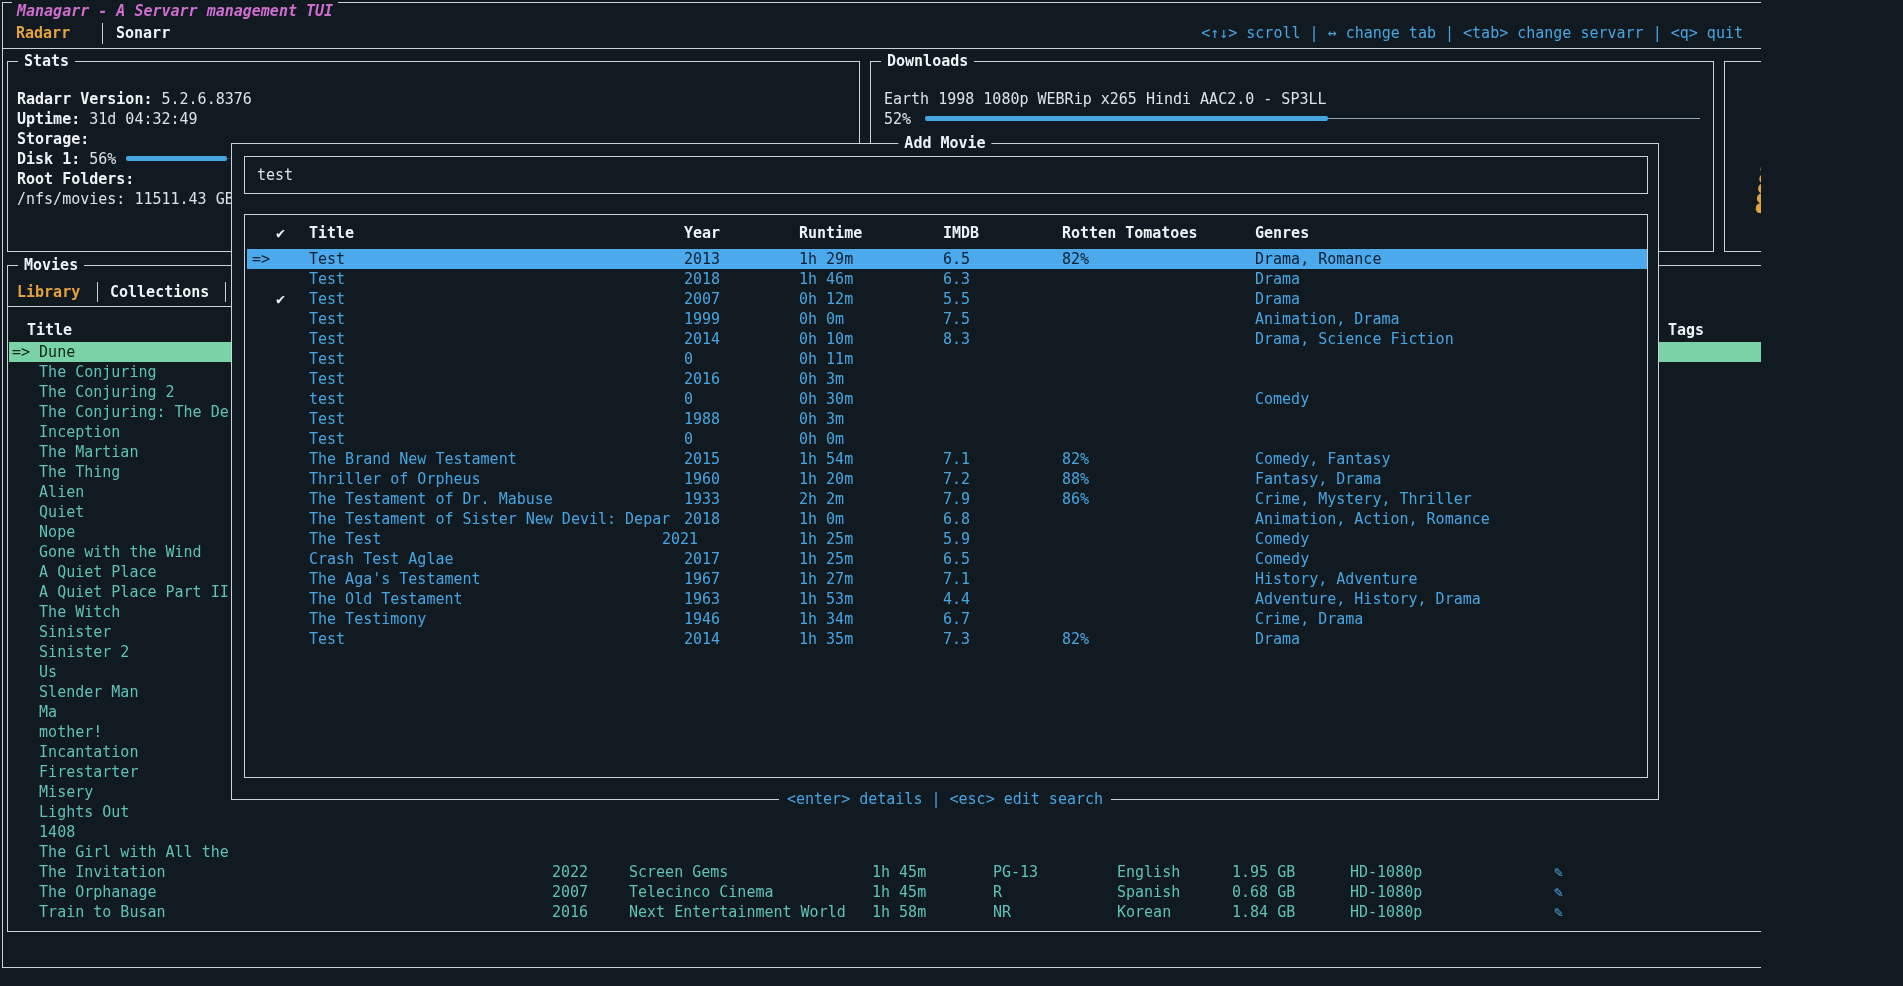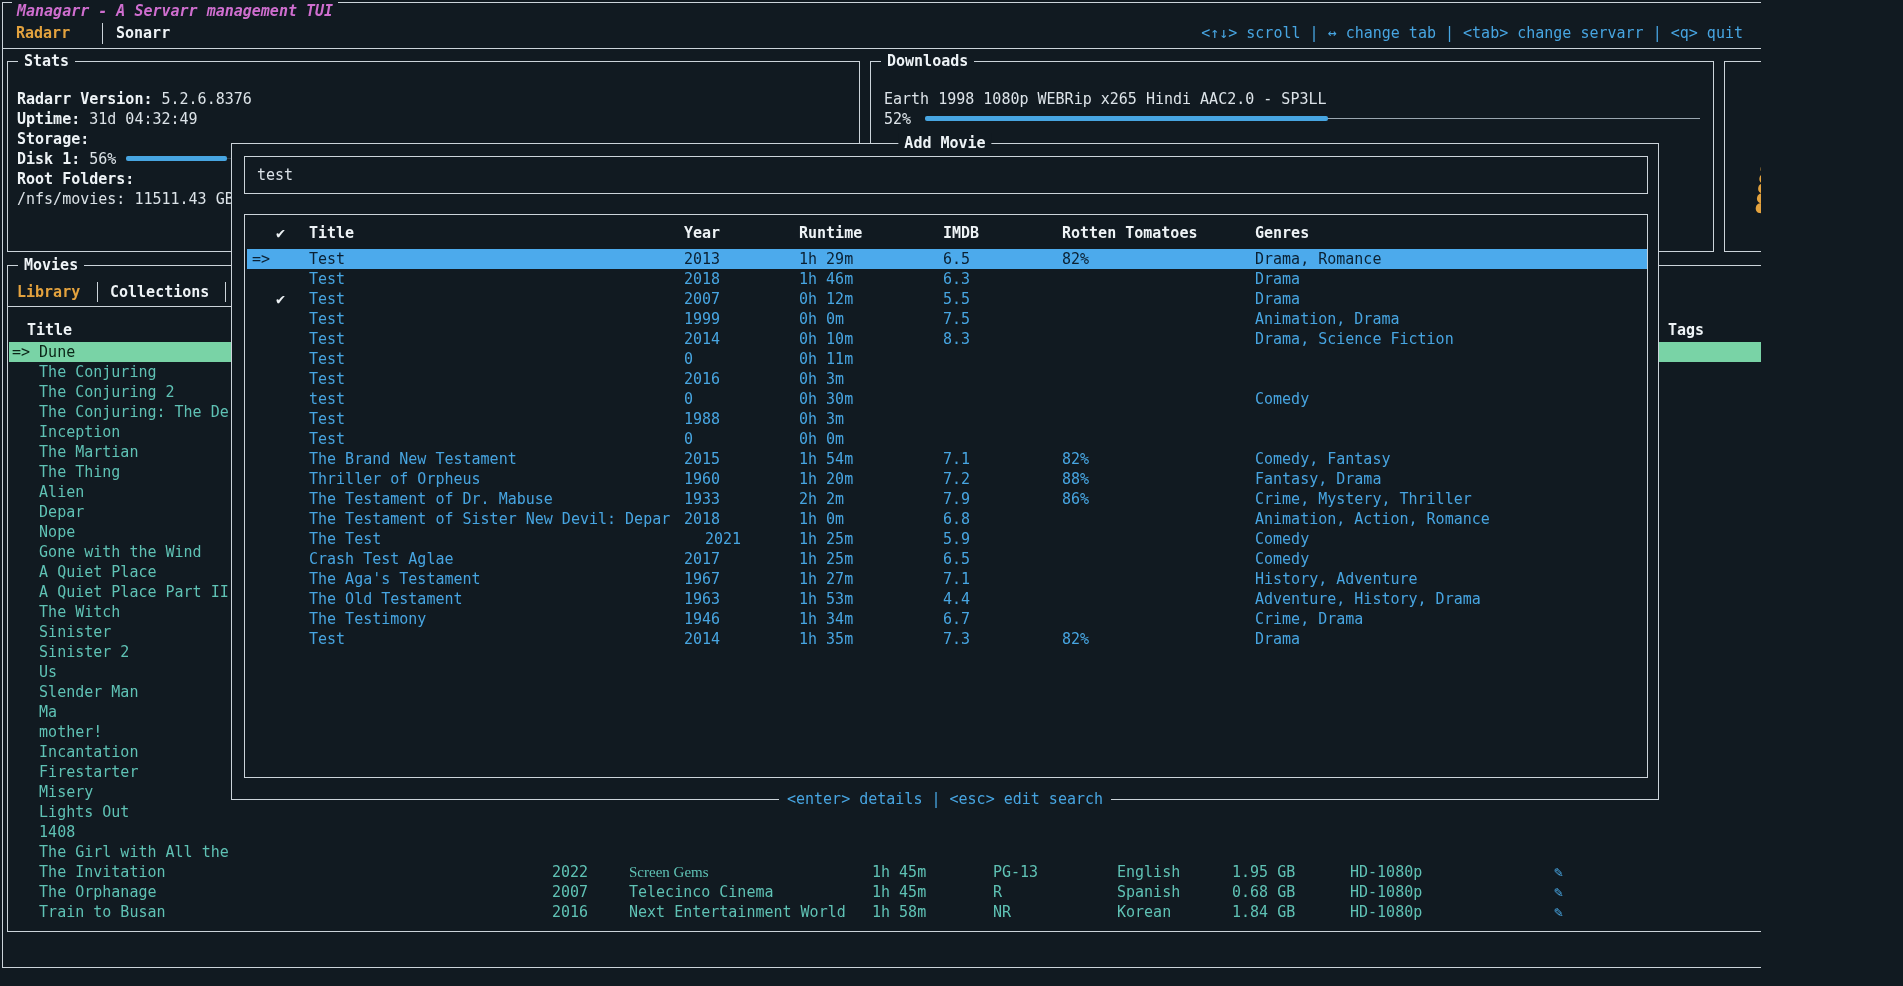--- a/index.html
+++ b/index.html
@@ -117,21 +117,21 @@
 
   <div class="abs" style="left:12px;top:342px;width:216px">
       <div class="mrow msel">=&gt; Dune</div>
       <div class="mrow">   The Conjuring</div>
       <div class="mrow">   The Conjuring 2</div>
       <div class="mrow">   The Conjuring: The De</div>
       <div class="mrow">   Inception</div>
       <div class="mrow">   The Martian</div>
       <div class="mrow">   The Thing</div>
       <div class="mrow">   Alien</div>
-      <div class="mrow">   Depar</div>
+      <div class="mrow">   Quiet</div>
       <div class="mrow">   Nope</div>
       <div class="mrow">   Gone with the Wind</div>
       <div class="mrow">   A Quiet Place</div>
       <div class="mrow">   A Quiet Place Part II</div>
       <div class="mrow">   The Witch</div>
       <div class="mrow">   Sinister</div>
       <div class="mrow">   Sinister 2</div>
       <div class="mrow">   Us</div>
       <div class="mrow">   Slender Man</div>
       <div class="mrow">   Ma</div>
@@ -143,21 +143,21 @@
       <div class="mrow">   1408</div>
       <div class="mrow">   The Girl with All the</div>
       <div class="mrow">   The Invitation</div>
       <div class="mrow">   The Orphanage</div>
       <div class="mrow">   Train to Busan</div>
     </div>
 
   <div class="abs" style="left:8px;top:862px;width:1880px">
       <div class="lrow">
         <span class="cell" style="left: 544px;">2022</span>
-        <span class="cell" style="left: 621px; font-family: Liberation Serif, serif;">Screen Gems</span>
+        <span class="cell" style="left: 621px;">Screen Gems</span>
         <span class="cell" style="left: 864px;">1h 45m</span>
         <span class="cell" style="left: 985px;">PG-13</span>
         <span class="cell" style="left: 1109px;">English</span>
         <span class="cell" style="left: 1224px;">1.95 GB</span>
         <span class="cell" style="left: 1342px;">HD-1080p</span>
         <span class="cell icon-blue" style="left: 1546px;">✎</span>
       </div>
       <div class="lrow">
         <span class="cell" style="left: 544px;">2007</span>
         <span class="cell" style="left: 621px;">Telecinco Cinema</span>
@@ -287,21 +287,21 @@
           </div>
           <div class="amrow">
             <span class="cell" style="left: 62px;">The Testament of Sister New Devil: Depar</span>
             <span class="cell" style="left: 437px;">2018</span>
             <span class="cell" style="left: 552px;">1h 0m</span>
             <span class="cell" style="left: 696px;">6.8</span>
             <span class="cell" style="left: 1008px;">Animation, Action, Romance</span>
           </div>
           <div class="amrow">
             <span class="cell" style="left: 62px;">The Test</span>
-            <span class="cell" style="left: 458px;">2021</span>
+            <span class="cell" style="left: 415px;">2021</span>
             <span class="cell" style="left: 552px;">1h 25m</span>
             <span class="cell" style="left: 696px;">5.9</span>
             <span class="cell" style="left: 1008px;">Comedy</span>
           </div>
           <div class="amrow">
             <span class="cell" style="left: 62px;">Crash Test Aglae</span>
             <span class="cell" style="left: 437px;">2017</span>
             <span class="cell" style="left: 552px;">1h 25m</span>
             <span class="cell" style="left: 696px;">6.5</span>
             <span class="cell" style="left: 1008px;">Comedy</span>

